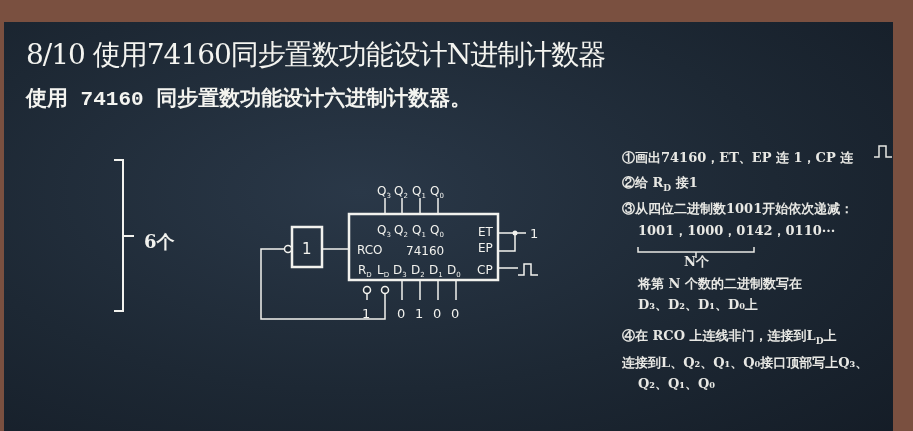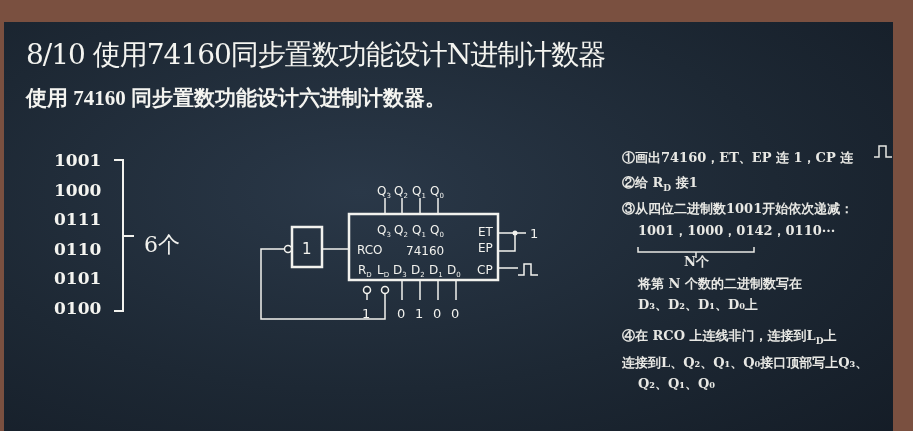--- a/index.html
+++ b/index.html
@@ -13,52 +13,44 @@
     background: radial-gradient(ellipse at 40% 40%, #2a3848 0%, #1d2834 55%, #141c26 100%);
     color:#f2f2ee;
   }
   .title {
     position:absolute; left:22px; top:14px;
     font-family:"DejaVu Serif", serif; font-size:28px; letter-spacing:-1px;
     color:#f4f4f0;
   }
   .subtitle {
     position:absolute; left:22px; top:62px;
-    font-family:Liberation Serif, serif; font-weight:bold; font-size:21px;
+    font-family:Liberation Mono, monospace; font-weight:bold; font-size:21px;
     color:#f4f4f0;
   }
   .codes { position:absolute; left:50px; top:128px; }
   .code {
     font-family:"DejaVu Serif", serif; font-weight:bold; font-size:17px;
     height:29.5px; line-height:20px; color:#f4f4f0;
   }
   .brace-label {
     position:absolute; left:140px; top:208px;
-    font-family:"DejaVu Serif", serif; font-weight:normal; font-size:22px;
+    font-family:"DejaVu Serif", serif; font-weight:bold; font-size:18px;
   }
   svg text { font-family:"DejaVu Sans", sans-serif; fill:#f2f2ee; }
   .steps { position:absolute; left:618px; top:127px; font-family:"DejaVu Serif", serif; font-weight:bold; font-size:13px; color:#e8e8e4; }
   .step { position:absolute; white-space:nowrap; }
   sub { font-size:9px; }
 </style>
 </head>
 <body>
 
 <div class="board">
   <div class="title">8/10 使用74160同步置数功能设计N进制计数器</div>
   <div class="subtitle">使用 74160 同步置数功能设计六进制计数器。</div>
 
-  <div class="codes">
-    <div class="code">1001</div>
-    <div class="code">1000</div>
-    <div class="code">0111</div>
-    <div class="code">0110</div>
-    <div class="code">0101</div>
-    <div class="code">0100</div>
-  </div>
   <svg style="position:absolute;left:0;top:0" width="909" height="425">
 
     <path d="M 110 138 L 119 138 L 119 289 L 110 289 M 119 214 L 130 214" stroke="#f2f2ee" stroke-width="2" fill="none"></path>
 
     <rect x="345" y="192" width="149" height="66" fill="none" stroke="#f2f2ee" stroke-width="2.5"></rect>
 
     <rect x="288" y="205" width="30" height="40" fill="none" stroke="#f2f2ee" stroke-width="2.5"></rect>
     <text x="298" y="232" font-size="15">1</text>
     <circle cx="284" cy="227" r="3.5" fill="#1d2834" stroke="#f2f2ee" stroke-width="1.5"></circle>
 

